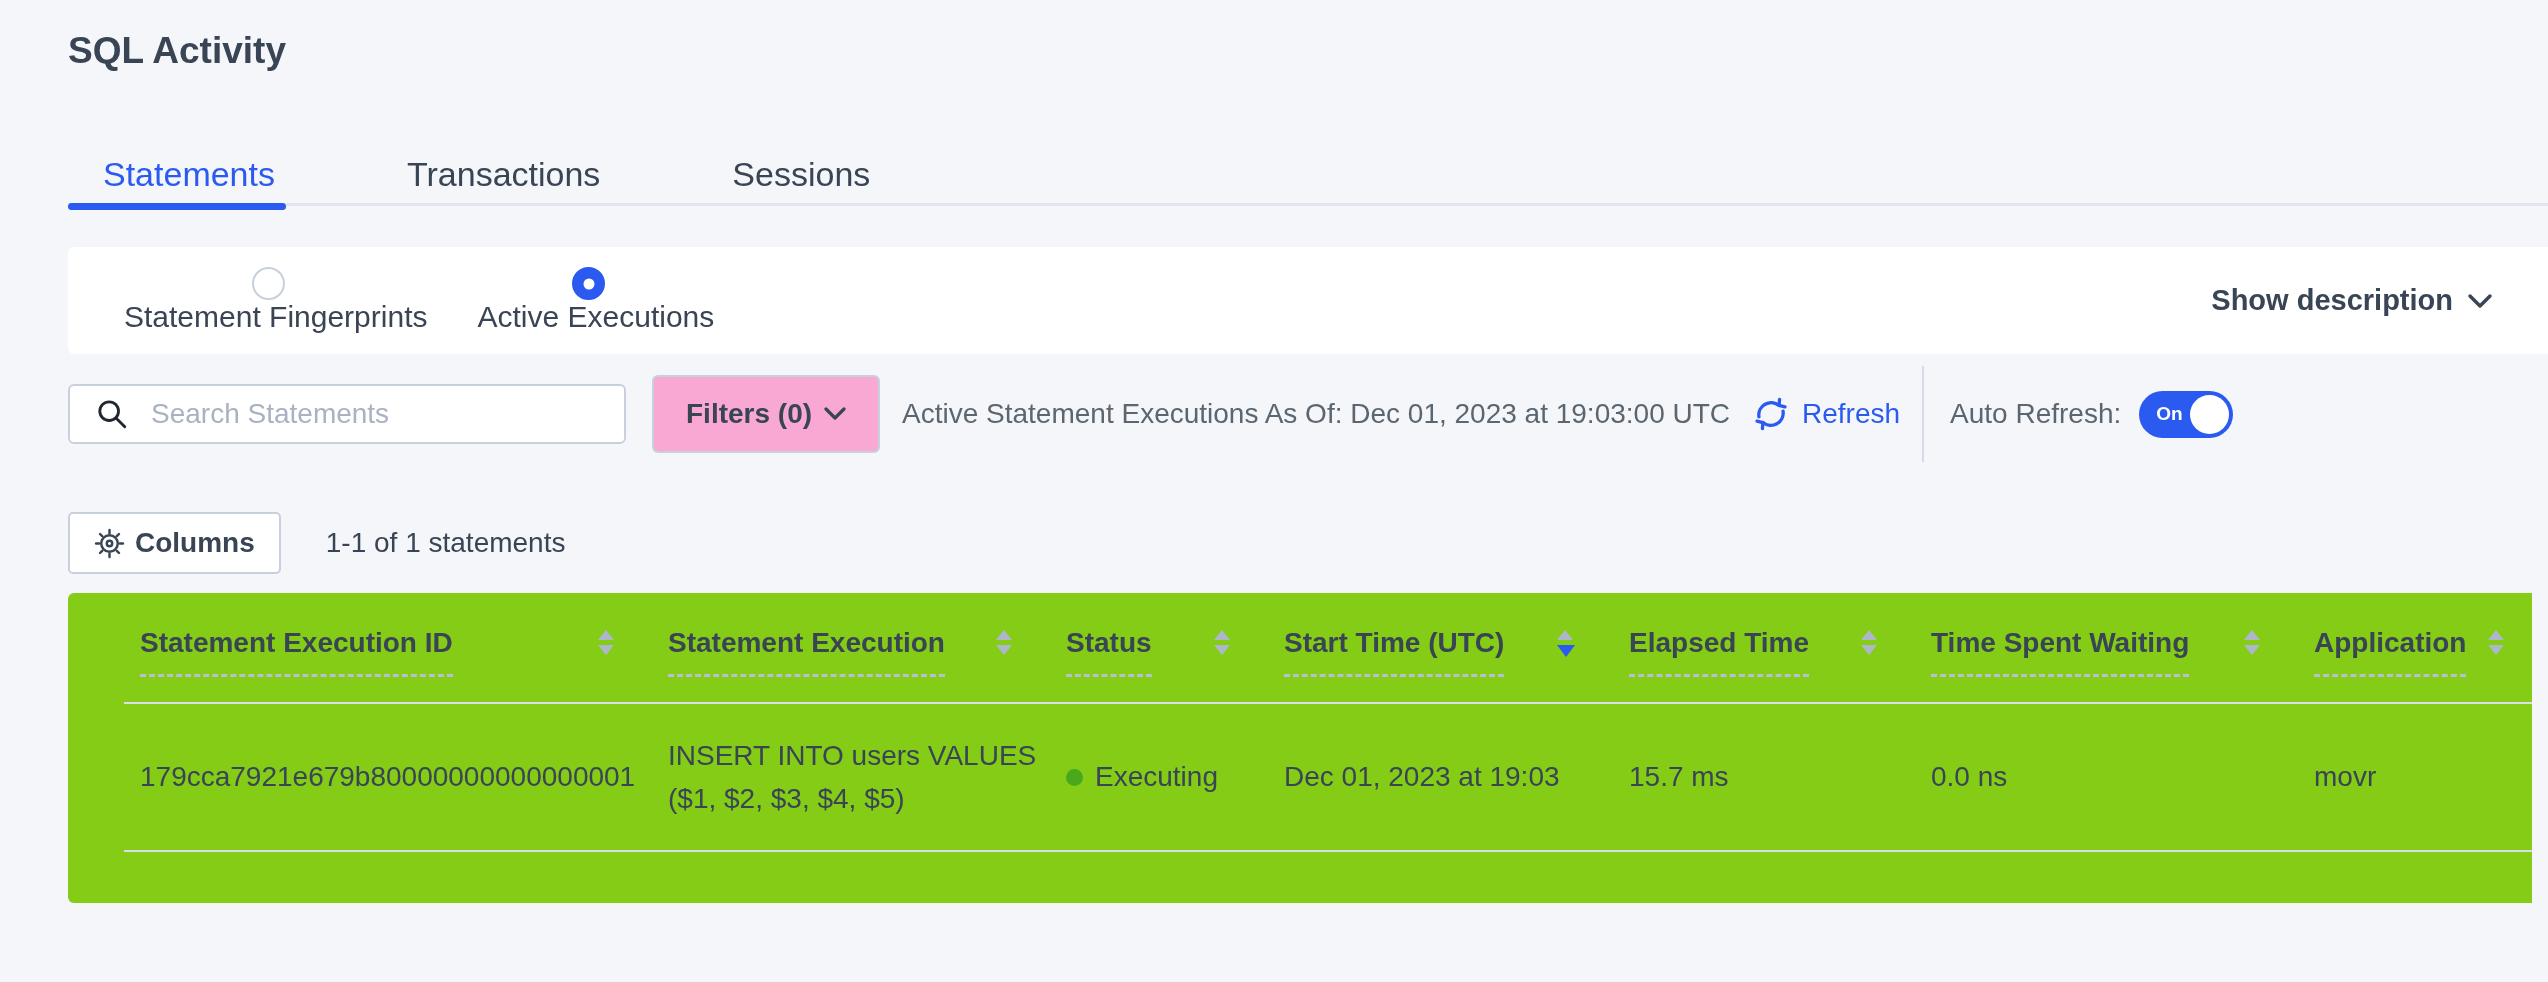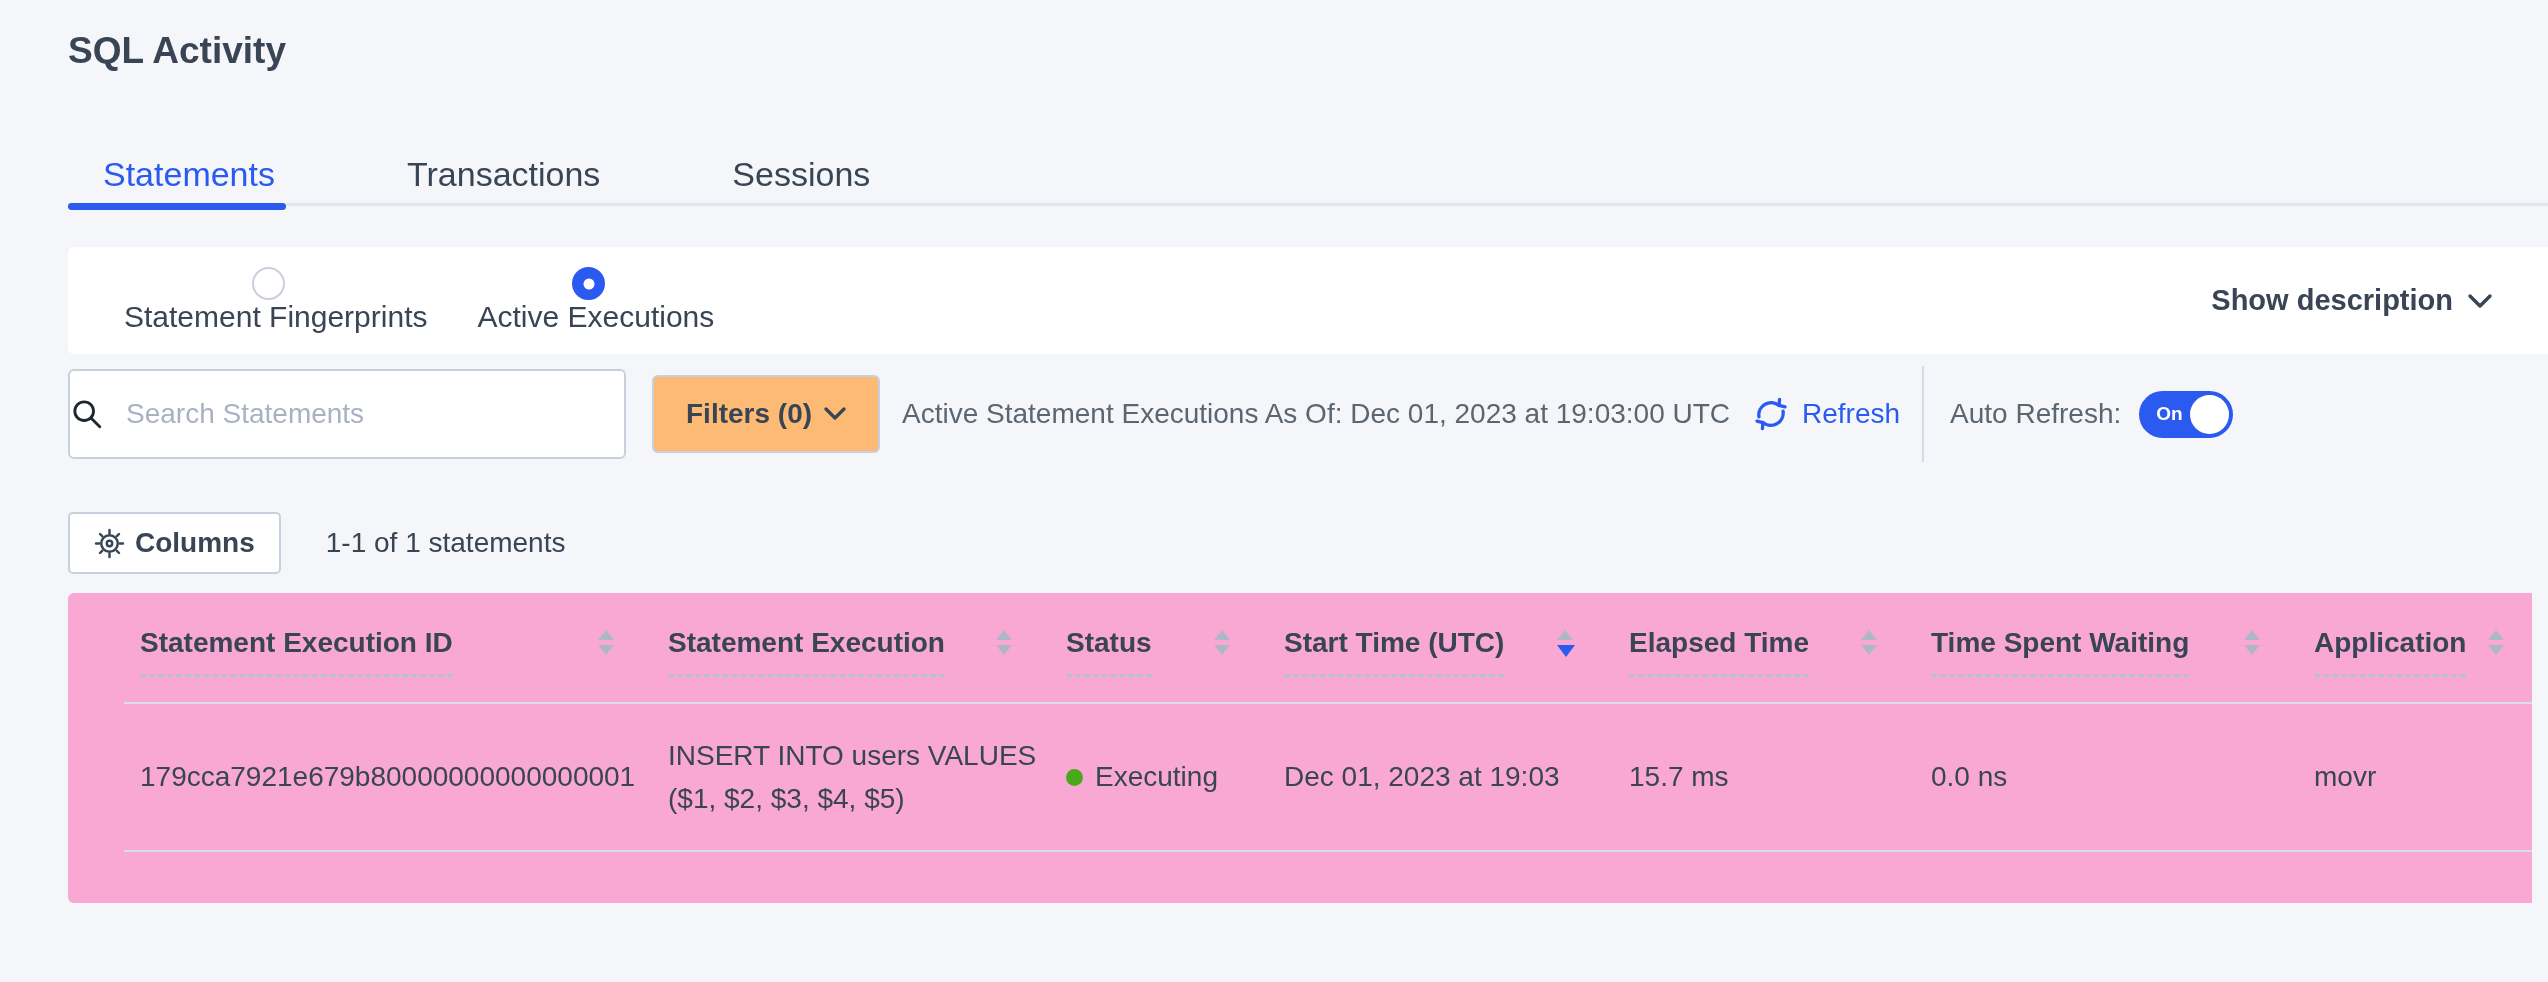--- a/index.html
+++ b/index.html
@@ -72,32 +72,32 @@
   }
   .show-desc-label{font-size:29px;font-weight:600;color:var(--dark);}
   .show-desc svg{margin-left:14px;}
 
   
   .controls{
     position:absolute;left:68px;right:0;top:375px;height:78px;
     display:flex;align-items:center;
   }
   .search-box{
-    width:558px;height:90px;background:#fff;
+    width:558px;height:60px;background:#fff;
     border:2px solid var(--border);border-radius:6px;
-    display:flex;align-items:center;flex:0 0 auto;
+    display:flex;align-items:center;padding-left:25px;flex:0 0 auto;
   }
   .search-box input{
     border:none;outline:none;background:transparent;
     font-family:inherit;font-size:28px;color:var(--dark);
     margin-left:22px;width:440px;
   }
   .search-box input::placeholder{color:var(--placeholder);}
   .filters-btn{
-    margin-left:26px;height:78px;background:#fdba74;
+    margin-left:26px;height:78px;background:#f9a8d4;
     border:2px solid var(--border);border-radius:6px;
     display:flex;align-items:center;padding:0 32px;cursor:pointer;flex:0 0 auto;
   }
   .filters-label{font-size:28px;font-weight:700;color:var(--dark);}
   .filters-btn svg{margin-left:12px;}
   .asof-text{margin-left:22px;font-size:28px;color:var(--gray-text);white-space:nowrap;}
   .refresh-btn{margin-left:20px;display:flex;align-items:center;cursor:pointer;flex:0 0 auto;}
   .refresh-label{font-size:28px;color:var(--blue);margin-left:10px;}
   .v-divider{
     margin-left:22px;margin-right:26px;width:2px;height:96px;
@@ -125,21 +125,21 @@
   .columns-btn{
     height:62px;background:#fff;border:2px solid var(--border);border-radius:5px;
     display:flex;align-items:center;padding:0 24px;cursor:pointer;
   }
   .columns-label{font-size:28px;font-weight:700;color:var(--dark);margin-left:10px;}
   .result-count{margin-left:16px;font-size:28px;color:var(--dark);white-space:nowrap;}
 
   
   .table-card{
     position:absolute;left:68px;right:16px;top:593px;height:310px;
-    background:#f9a8d4;border-radius:6px 0 0 6px;overflow:hidden;
+    background:#84cc16;border-radius:6px 0 0 6px;overflow:hidden;
   }
   .thead,.trow{
     display:grid;
     grid-template-columns:528px 398px 218px 345px 302px 383px minmax(0,1fr);
     padding-left:72px;
   }
   .thead{padding-top:34px;}
   .th{display:flex;align-items:flex-start;cursor:pointer;}
   .th-label{
     font-size:28px;font-weight:700;color:var(--dark);line-height:32px;

